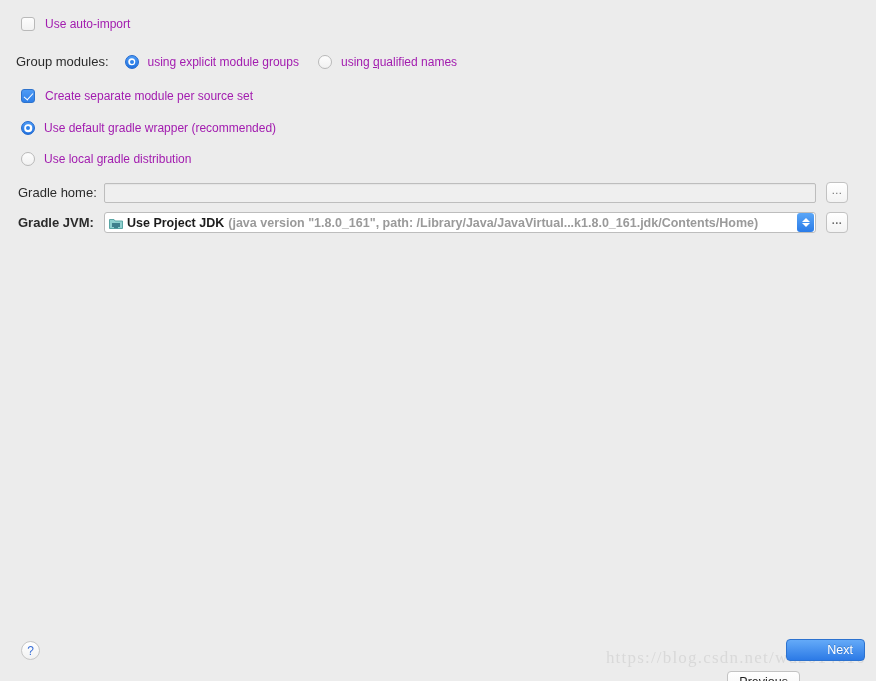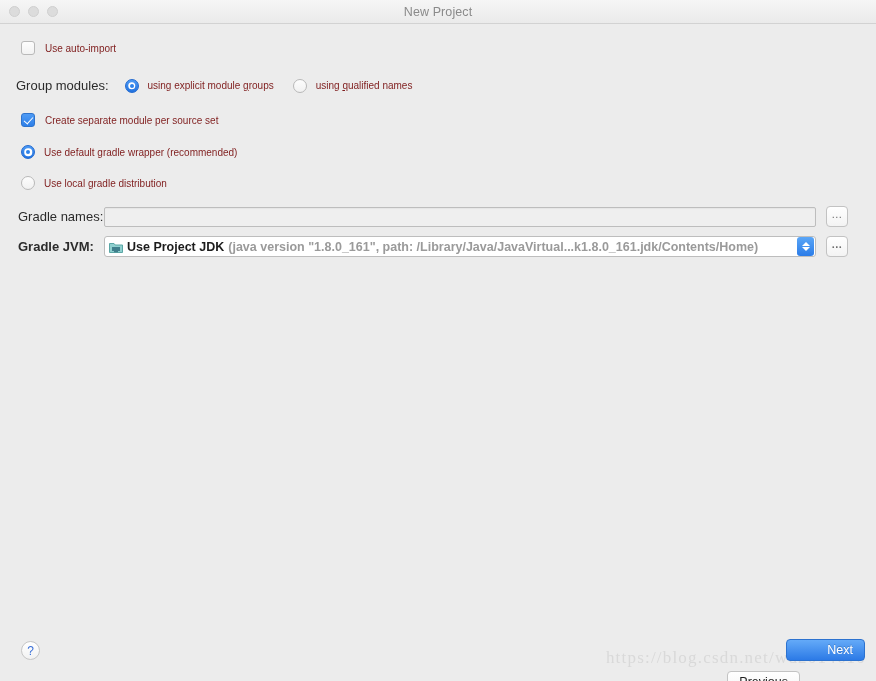--- a/index.html
+++ b/index.html
@@ -147,22 +147,22 @@
     top: 50%;
     transform: translate(-50%, -50%);
     width: 4px;
     height: 4px;
     border-radius: 50%;
     background: #2e82ea;
     z-index: 2;
   }
 
   .ctl-label {
-    font-size: 10px;
-    color: #7f1d1d;
+    font-size: 12px;
+    color: #a21caf;
     white-space: nowrap;
   }
   .field-label {
     font-size: 13px;
     color: #2b2b2b;
     white-space: nowrap;
   }
   .mnemonic {
     text-decoration: underline;
   }
@@ -340,28 +340,20 @@
     z-index: 0;
   }
   .bottom .help-btn,
   .bottom .btn { z-index: 2; }
 </style>
 </head>
 <body>
 
 <div class="window">
 
-  <div class="titlebar">
-    <div class="traffic-lights">
-      <div class="tl-dot"></div>
-      <div class="tl-dot"></div>
-      <div class="tl-dot"></div>
-    </div>
-    <div class="window-title">New Project</div>
-  </div>
 
   <div class="content">
 
     <div class="row" style="left:21px; top:17px;">
       <div class="checkbox"></div>
       <span class="ctl-label">Use auto-import</span>
     </div>
 
     <div class="row" style="left:16px; top:54px;">
       <span class="field-label" style="margin-right:16px;">Group modules:</span>
@@ -390,21 +382,21 @@
     </div>
 
     <div class="row" style="left:21px; top:121px;">
       <div class="radio selected">
           <span class="inner"></span>
         </div>
       <span class="ctl-label">Use default gradle wrapper (recommended)</span>
     </div>
 
     <div class="row" style="left:18px; top:182px; width:840px;">
-      <span class="field-label" style="width:86px;">Gradle names:</span>
+      <span class="field-label" style="width:86px;">Gradle home:</span>
       <input class="textfield" style="width: 712px;" type="text" value="">
       <div class="btn-dots" style="margin-left:10px;">...</div>
     </div>
 
     <div class="row" style="left:18px; top:212px; width:840px;font-weight:bold;">
       <span class="field-label" style="width:86px;">Gradle JVM:</span>
 
       <div class="combo" style="width:712px;align-items:center;">
         <div class="combo-inner">
           <span class="jdk-icon">

